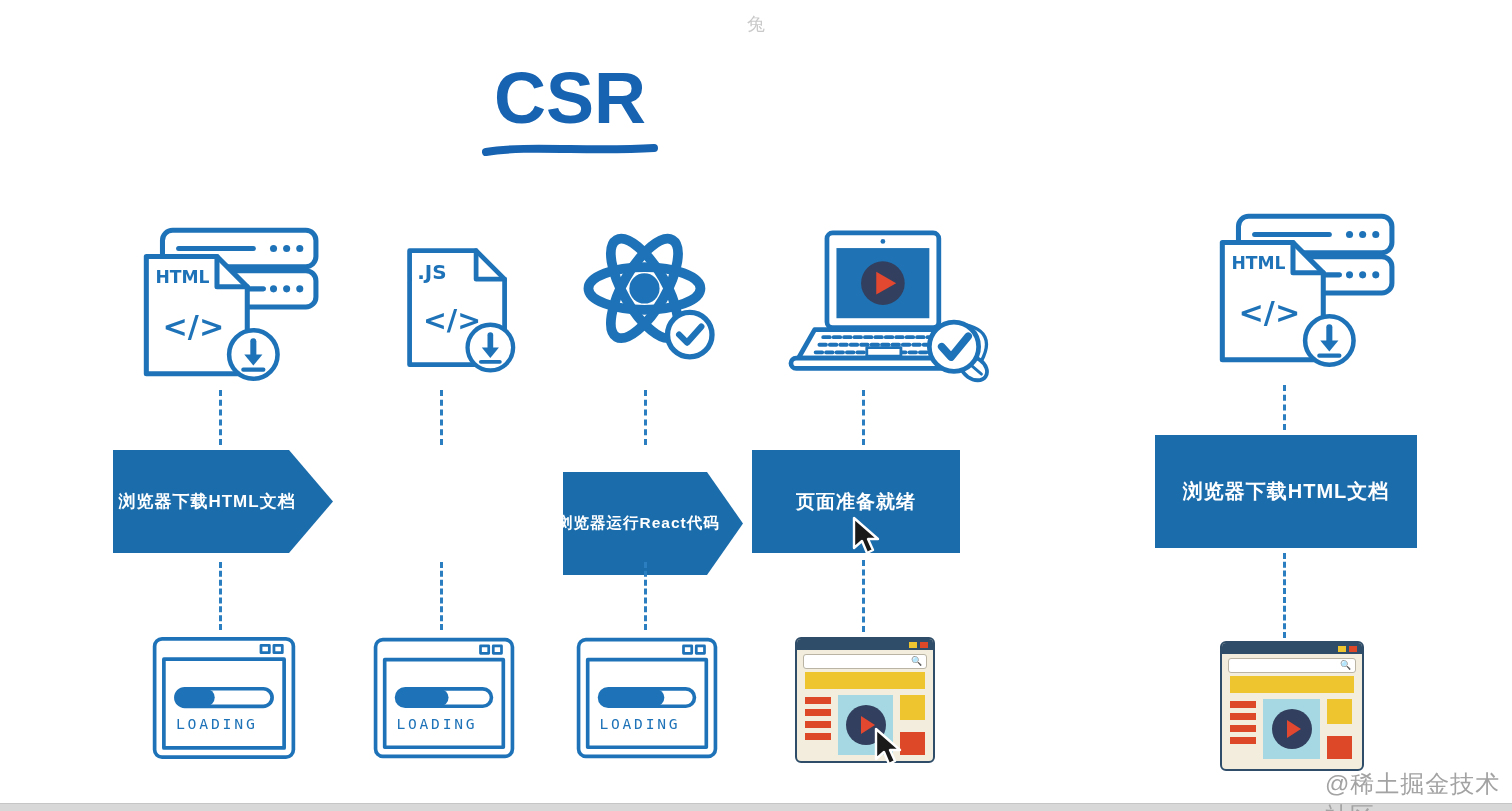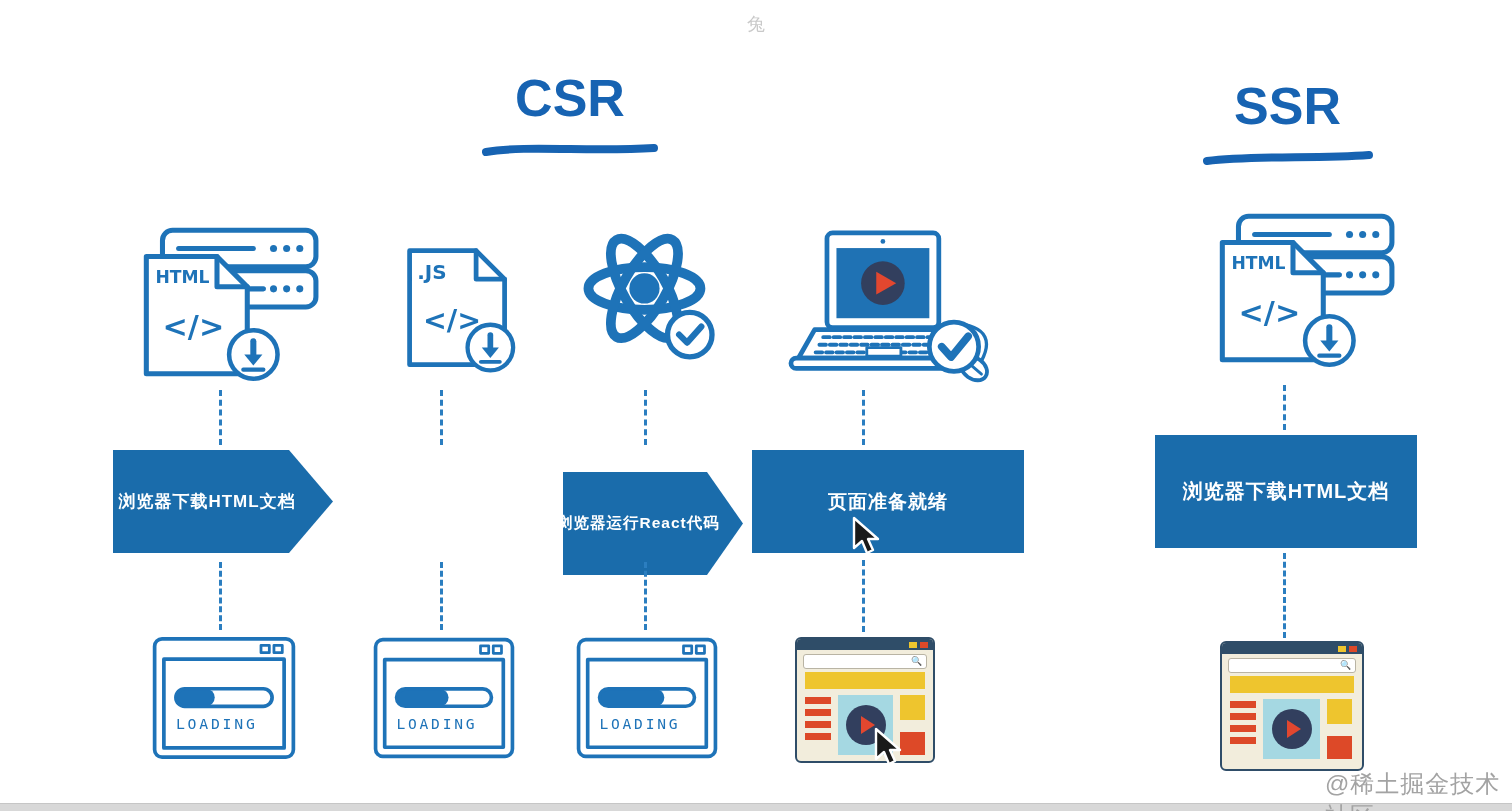--- a/index.html
+++ b/index.html
@@ -3,21 +3,21 @@
 <meta charset="utf-8">
 <style>
   html,body{margin:0;padding:0;background:#fff;}
   #stage{
     position:relative;width:1512px;height:811px;background:#ffffff;
     overflow:hidden;font-family:"Liberation Sans","DejaVu Sans",sans-serif;
   }
   .abs{position:absolute;}
   
   .big-title{
-    font-size:52px;font-weight:bold;color:#1763b2;text-align:center;
+    font-size:72px;font-weight:bold;color:#1763b2;text-align:center;
     line-height:80px;letter-spacing:0px;
   }
   .title-underline{display:block;margin:4px auto 0 auto;}
   
   .top-watermark{width:100%;text-align:center;color:#c9c9c9;font-size:18px;}
   .bottom-watermark{color:#a3a3a3;font-size:24px;letter-spacing:1px;z-index:30;}
   
   .vdash{border-left:3px dashed #2b7ec0;width:0;}
   
   .banner{
@@ -63,26 +63,20 @@
 
   <div class="abs top-watermark" style="top:12px;">兔</div>
 
   <div class="abs" style="left:450px;top:58px;width:240px;">
     <div class="big-title">CSR</div>
     <svg class="title-underline" width="180" height="16" viewBox="0 0 180 16">
       <path d="M6,10 C45,3 110,10 174,6" stroke="#1763b2" stroke-width="8" stroke-linecap="round" fill="none"></path>
     </svg>
   </div>
 
-  <div class="abs" style="left:1165px;top:66px;width:245px;">
-    <div class="big-title">SSR</div>
-    <svg class="title-underline" width="172" height="16" viewBox="0 0 172 16">
-      <path d="M5,11 C50,5 115,9 167,5" stroke="#1763b2" stroke-width="8" stroke-linecap="round" fill="none"></path>
-    </svg>
-  </div>
 
   <svg class="abs" style="left:112px;top:222px;" width="212" height="162" viewBox="0 0 210 160">
     <g stroke="#1e73b8" stroke-width="5" fill="none" stroke-linecap="round" stroke-linejoin="round">
       <rect x="50" y="8" width="152" height="36" rx="10" fill="#fff"></rect>
       <line x1="66" y1="26" x2="140" y2="26"></line>
       <g fill="#1e73b8" stroke="none">
         <circle cx="160" cy="26" r="3.5"></circle>
           <circle cx="173" cy="26" r="3.5"></circle>
           <circle cx="186" cy="26" r="3.5"></circle>
       </g>
@@ -181,21 +175,21 @@
   <div class="abs vdash" style="left:644px;top:390px;height:55px;"></div>
   <div class="abs vdash" style="left:862px;top:390px;height:55px;"></div>
   <div class="abs vdash" style="left:1283px;top:385px;height:45px;"></div>
 
   <div class="abs banner arrow b1" style="left:113px;top:450px;width:220px;height:103px;">
     <span class="banner-text">浏览器下载HTML文档</span>
   </div>
   <div class="abs banner arrow b3" style="left:563px;top:450px;width:180px;height:103px;margin-top:22px;">
     <span class="banner-text">浏览器运行React代码</span>
   </div>
-  <div class="abs banner b4" style="left:752px;top:450px;width:272px;height:103px;">
+  <div class="abs banner b4" style="left:752px;top:450px;width:208px;height:103px;">
     <span>页面准备就绪</span>
   </div>
   <div class="abs banner bssr" style="left:1155px;top:435px;width:262px;height:113px;">
     <span>浏览器下载HTML文档</span>
   </div>
 
   <div class="abs vdash" style="left:219px;top:562px;height:68px;"></div>
   <div class="abs vdash" style="left:440px;top:562px;height:68px;"></div>
   <div class="abs vdash" style="left:644px;top:562px;height:68px;"></div>
   <div class="abs vdash" style="left:862px;top:560px;height:72px;"></div>

